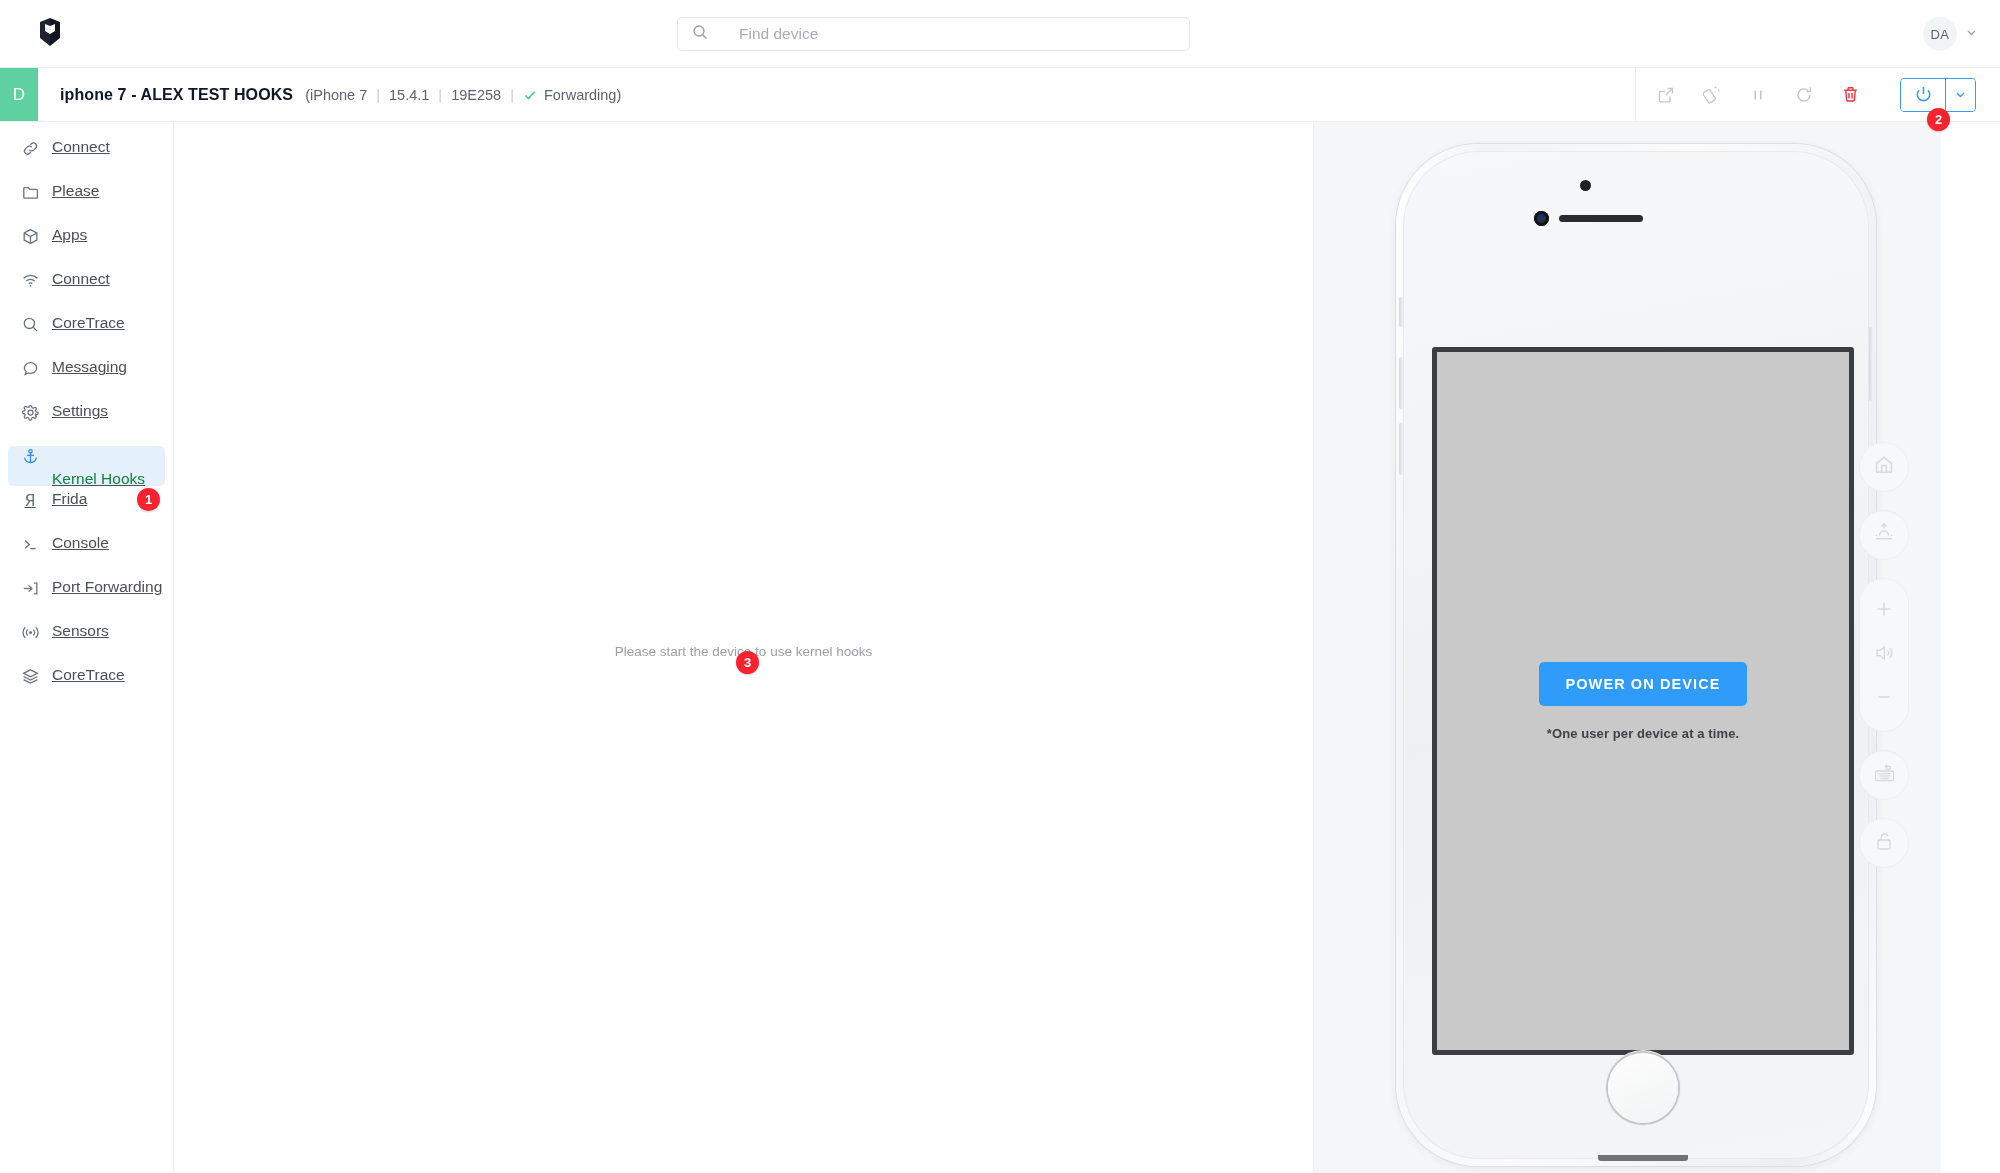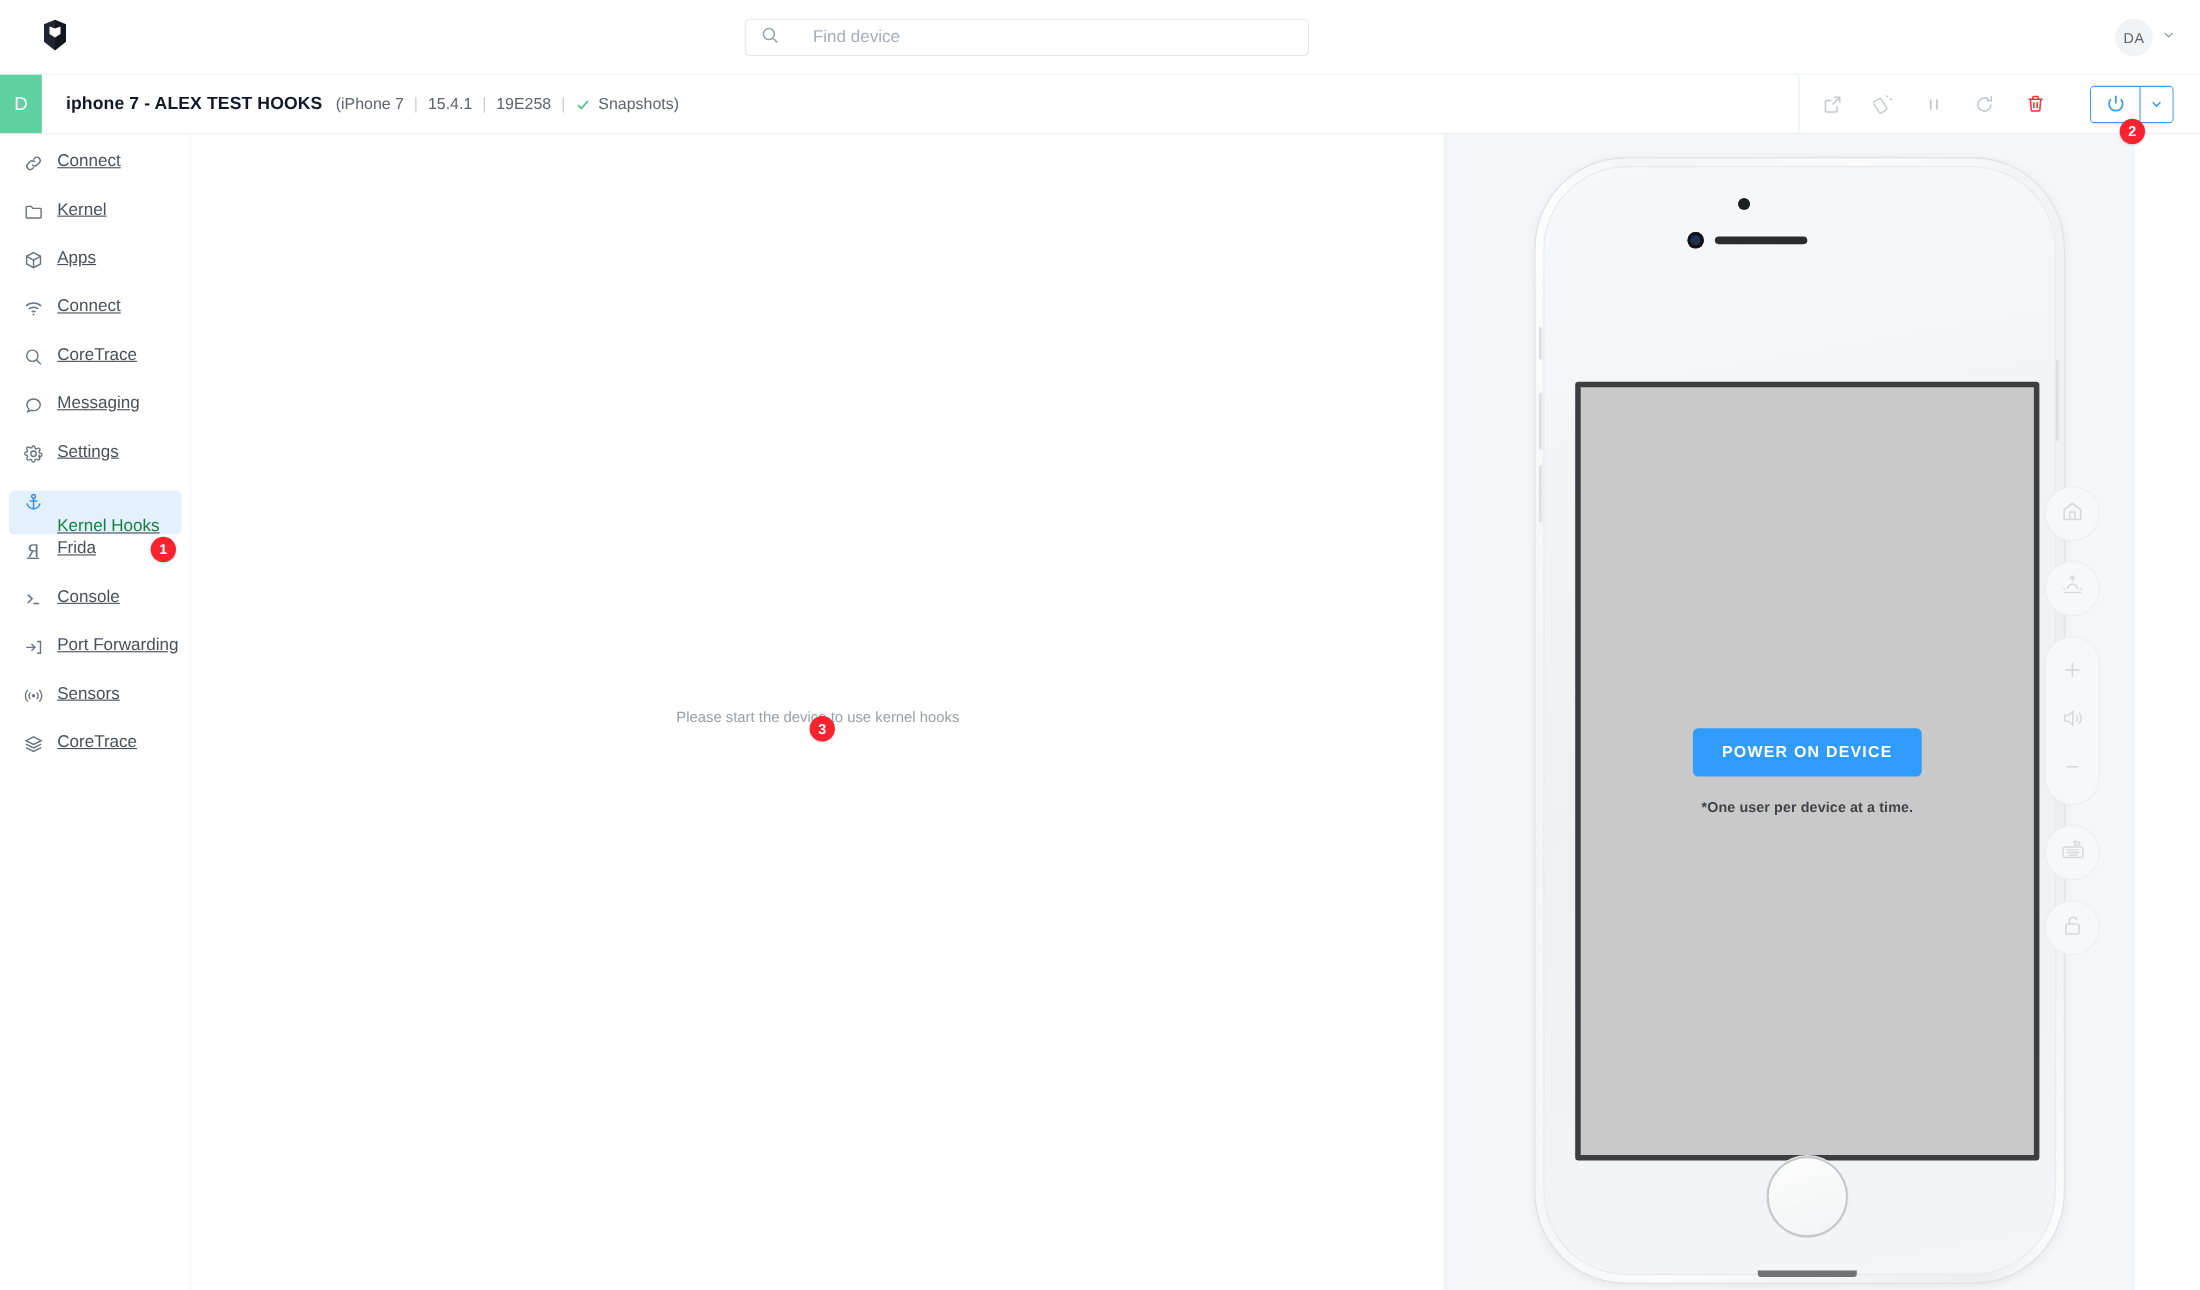--- a/index.html
+++ b/index.html
@@ -275,21 +275,21 @@
       <span class="dev-sep">|</span>
       <span>15.4.1</span>
       <span class="dev-sep">|</span>
       <span>19E258</span>
       <span class="dev-sep">|</span>
       <span class="check">
         <svg width="14" height="14" viewBox="0 0 14 14" fill="none" stroke="#4cc78c" stroke-width="1.6">
           <polyline points="2.5,7.5 5.5,10.5 11.5,3.8"></polyline>
         </svg>
       </span>
-      <span>Snapshots)</span>
+      <span>Forwarding)</span>
     </span>
   </div>
 
   <div class="dev-tools">
 
     <button class="tool-btn">
       <svg width="18" height="18" viewBox="0 0 18 18" fill="none" stroke="#c3c8cf" stroke-width="1.4">
         <polyline points="10.5,2.5 15.5,2.5 15.5,7.5"></polyline>
         <line x1="15.5" y1="2.5" x2="9" y2="9"></line>
         <path d="M13 10.5V15a.9.9 0 0 1-.9.9H3.4a.9.9 0 0 1-.9-.9V6.3a.9.9 0 0 1 .9-.9H8"></path>
@@ -354,21 +354,21 @@
     </span>
     <span class="nav-label">Connect</span>
   </div>
 
   <div class="nav-item">
     <span class="ico">
       <svg width="17" height="17" viewBox="0 0 17 17" fill="none" stroke="#6b7280" stroke-width="1.3">
         <path d="M1.8 13.4V4.4a.8.8 0 0 1 .8-.8h3.6l1.6 1.8h6.8a.8.8 0 0 1 .8.8v7.2a.8.8 0 0 1-.8.8H2.6a.8.8 0 0 1-.8-.8z"></path>
       </svg>
     </span>
-    <span class="nav-label">Kernel</span>
+    <span class="nav-label">Please</span>
   </div>
 
   <div class="nav-item">
     <span class="ico">
       <svg width="17" height="17" viewBox="0 0 17 17" fill="none" stroke="#6b7280" stroke-width="1.3">
         <path d="M8.5 1.6 14.8 5v7L8.5 15.4 2.2 12V5z"></path>
         <path d="M2.2 5 8.5 8.5 14.8 5M8.5 8.5v6.9"></path>
       </svg>
     </span>
     <span class="nav-label">Apps</span>

